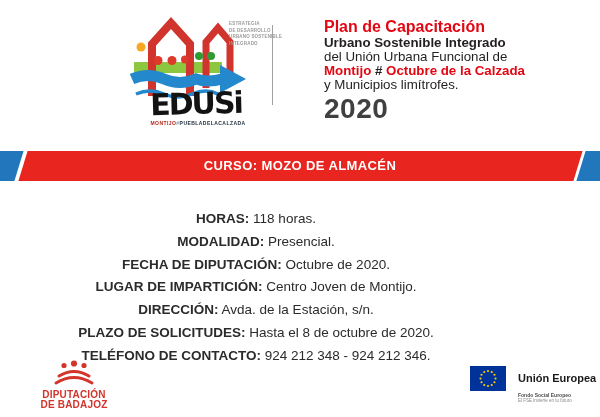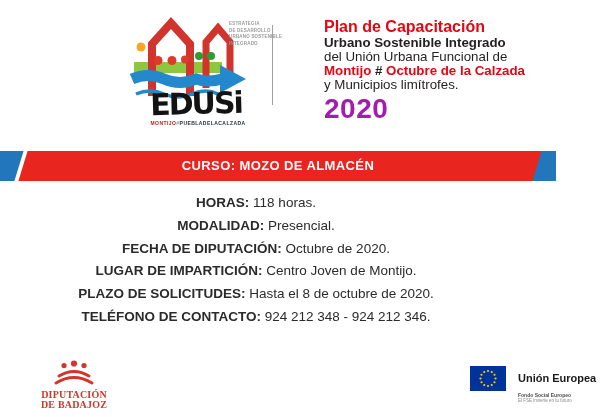--- a/index.html
+++ b/index.html
@@ -26,40 +26,40 @@
     letter-spacing:.2px;font-weight:bold;
   }
   .header-divider{left:272px;top:25px;width:1px;height:80px;background:#a0a0a0;}
 
   .title-block{left:286px;top:17px;line-height:14px;white-space:nowrap;margin-left:38px;}
   .t1{font-size:16px;font-weight:bold;color:#e30613;line-height:19px;}
   .t{font-size:13.3px;color:#231f20;}
   .t b{font-weight:bold;}
   .t-red{color:#e30613;font-weight:bold;}
   .t-red .sep{color:#231f20;}
-  .t-year{font-size:28px;font-weight:bold;color:#a21caf;line-height:30px;margin-top:2px;letter-spacing:.5px;}
+  .t-year{font-size:28px;font-weight:bold;color:#404040;line-height:30px;margin-top:2px;letter-spacing:.5px;}
 
   
-  .banner{left:0;top:151px;width:556px;height:30px;overflow:hidden;}
+  .banner{left:0;top:151px;width:600px;height:30px;overflow:hidden;}
   .banner .shape{position:absolute;top:0;height:30px;transform:skewX(-17deg);}
   .corner-left{left:-15px;width:34px;background:#2176bc;}
   .corner-right{right:-15px;width:34px;background:#2176bc;}
   .band{left:22.5px;width:555px;background:#e8251f;}
   .banner-text{
     position:absolute;left:0;right:0;top:0;height:30px;line-height:30px;
     text-align:center;color:#ffffff;font-weight:bold;font-size:13px;letter-spacing:.4px;
   }
 
   
-  .details{left:0;top:192px;width:512px;}
+  .details{left:0;top:208px;width:512px;}
   .detail-row{height:22.8px;line-height:22.8px;text-align:center;font-size:13.5px;color:#2b2b2b;}
   .detail-row .lbl{font-weight:bold;}
 
   
-  .dip-block{left:34px;top:360px;width:80px;text-align:center;font-family:Liberation Serif, serif;}
+  .dip-block{left:34px;top:360px;width:80px;text-align:center;}
   .dip-text{font-size:10px;font-weight:bold;color:#d3342b;line-height:10px;letter-spacing:.2px;}
   .eu-flag{left:470px;top:366px;}
   .eu-title{left:518px;top:372px;font-size:11px;font-weight:bold;color:#1a1a1a;}
   .eu-sub1{left:518px;top:392px;font-size:5px;font-weight:bold;color:#4d4d4d;}
   .eu-sub2{left:518px;top:398px;font-size:4.5px;color:#8a8a8a;}
 </style>
 </head>
 <body>
 
 <div class="page">
@@ -108,20 +108,21 @@
     <div class="shape band"></div>
     <div class="shape corner-right"></div>
     <div class="banner-text">CURSO: MOZO DE ALMACÉN</div>
   </div>
 
   <div class="abs details">
     <div class="detail-row"><span class="lbl">HORAS:</span><span> 118 horas.</span></div>
     <div class="detail-row"><span class="lbl">MODALIDAD:</span><span> Presencial.</span></div>
     <div class="detail-row"><span class="lbl">FECHA DE DIPUTACIÓN:</span><span> Octubre de 2020.</span></div>
     <div class="detail-row"><span class="lbl">LUGAR DE IMPARTICIÓN:</span><span> Centro Joven de Montijo.</span></div>
+    <div class="detail-row"><span class="lbl">DIRECCIÓN:</span><span> Avda. de la Estación, s/n.</span></div>
     <div class="detail-row"><span class="lbl">PLAZO DE SOLICITUDES:</span><span> Hasta el 8 de octubre de 2020.</span></div>
     <div class="detail-row"><span class="lbl">TELÉFONO DE CONTACTO:</span><span> 924 212 348 - 924 212 346.</span></div>
   </div>
 
   <div class="abs dip-block">
     <svg width="44" height="26" viewBox="0 0 44 26">
       <circle cx="12" cy="5.5" r="2.6" fill="#d3342b"></circle>
       <circle cx="22" cy="3.5" r="3.1" fill="#d3342b"></circle>
       <circle cx="32" cy="5.5" r="2.6" fill="#d3342b"></circle>
       <path d="M7,16 Q22,7 37,16" fill="none" stroke="#d3342b" stroke-width="3" stroke-linecap="round"></path>

